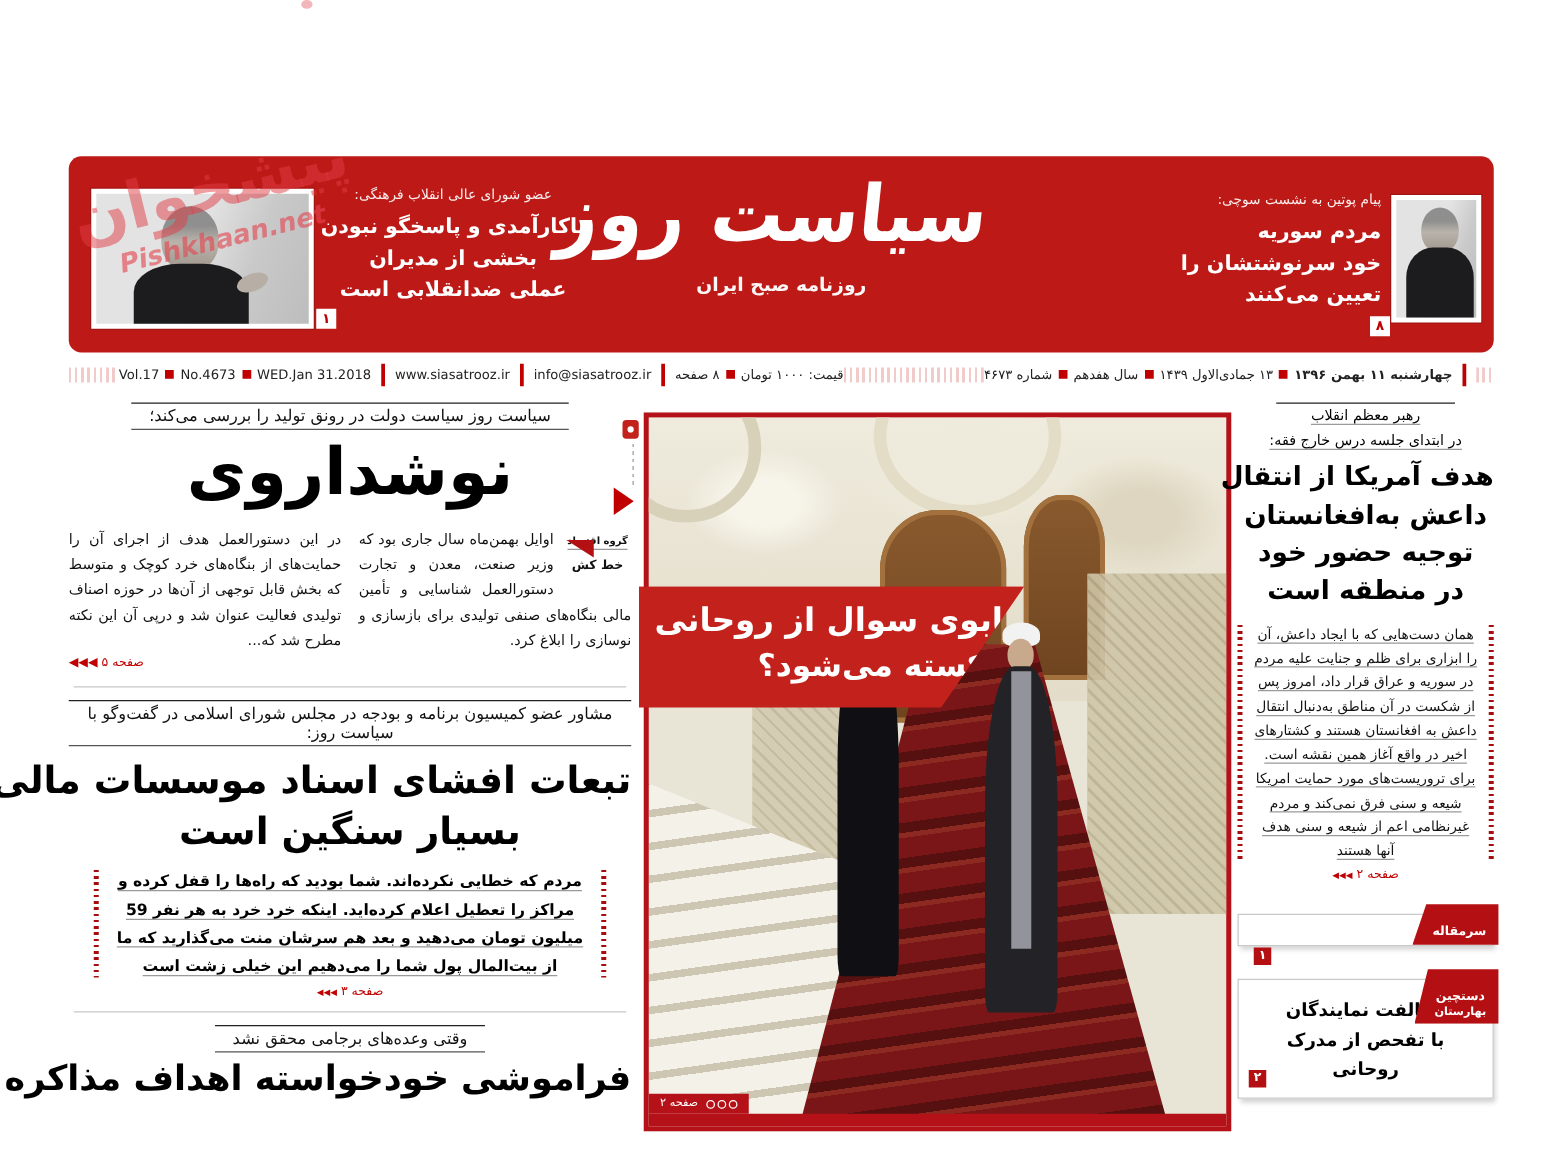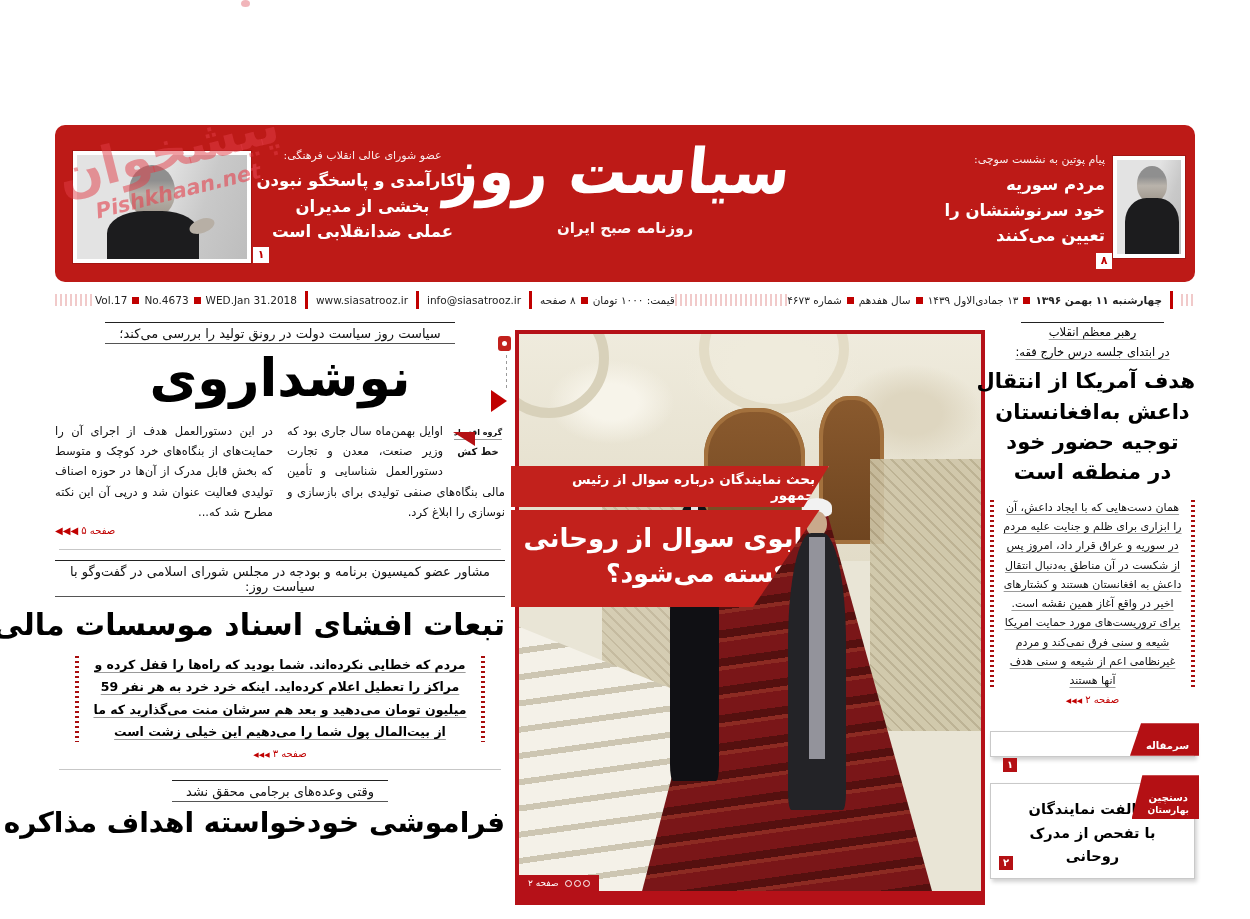--- a/index.html
+++ b/index.html
@@ -259,32 +259,33 @@
     <div class="lead-body">
       <div class="c">
         <span class="gflag">
           <span class="g1">گروه اقتصاد</span>
           <span class="fold"></span>
           <span class="g2">خط کش</span>
         </span>
         <span>اوایل بهمن‌ماه سال جاری بود که وزیر صنعت، معدن و تجارت دستورالعمل شناسایی و تأمین مالی بنگاه‌های صنفی تولیدی برای بازسازی و نوسازی را ابلاغ کرد.</span>
       </div>
       <div class="c">
-        <span>در این دستورالعمل هدف از اجرای آن را حمایت‌های از بنگاه‌های خرد کوچک و متوسط که بخش قابل مدرک از آن‌ها در حوزه اصناف تولیدی فعالیت عنوان شد و درپی آن این نکته مطرح شد که...</span>
+        <span>در این دستورالعمل هدف از اجرای آن را حمایت‌های از بنگاه‌های خرد کوچک و متوسط که بخش قابل توجهی از آن‌ها در حوزه اصناف تولیدی فعالیت عنوان شد و درپی آن این نکته مطرح شد که...</span>
         <div class="pg-inline">
           <span>صفحه ۵</span>
           <span class="arr">◀◀◀</span>
         </div>
       </div>
     </div>
 
     <hr class="divider">
 
     <div class="center"><span class="kicker kick-narrow" style="width:100%">مشاور عضو کمیسیون برنامه و بودجه در مجلس شورای اسلامی در گفت‌وگو با سیاست روز:</span></div>
     <div class="int-t" style="margin-top:8px">تبعات افشای اسناد موسسات مالی</div>
+    <div class="int-t">بسیار سنگین است</div>
 
     <div class="quote rails">
       <span class="ul">مردم که خطایی نکرده‌اند. شما بودید که راه‌ها را قفل کرده و مراکز را تعطیل اعلام کرده‌اید. اینکه خرد خرد به هر نفر 59 میلیون تومان می‌دهید و بعد هم سرشان منت می‌گذارید که ما از بیت‌المال پول شما را می‌دهیم این خیلی زشت است</span>
     </div>
     <div class="marker">
       <span>صفحه ۳</span>
       <span class="arr">◀◀◀</span>
     </div>
 
     <hr class="divider">
@@ -322,21 +323,20 @@
         <span class="rings">
             <i class="ring"></i>
             <i class="ring"></i>
             <i class="ring"></i>
           </span>
         <span>صفحه ۲</span>
       </div>
     </div>
 
     <div class="overlay">
-      <div class="ov-kick">بحث نمایندگان درباره سوال از رئیس جمهور</div>
       <div class="ov-main">
         <div class="l1">تابوی سوال از روحانی</div>
         <div class="l2">شکسته می‌شود؟</div>
       </div>
     </div>
 
     <div class="credit">
       <div class="logo"></div>
       <div class="tick"></div>
     </div>

